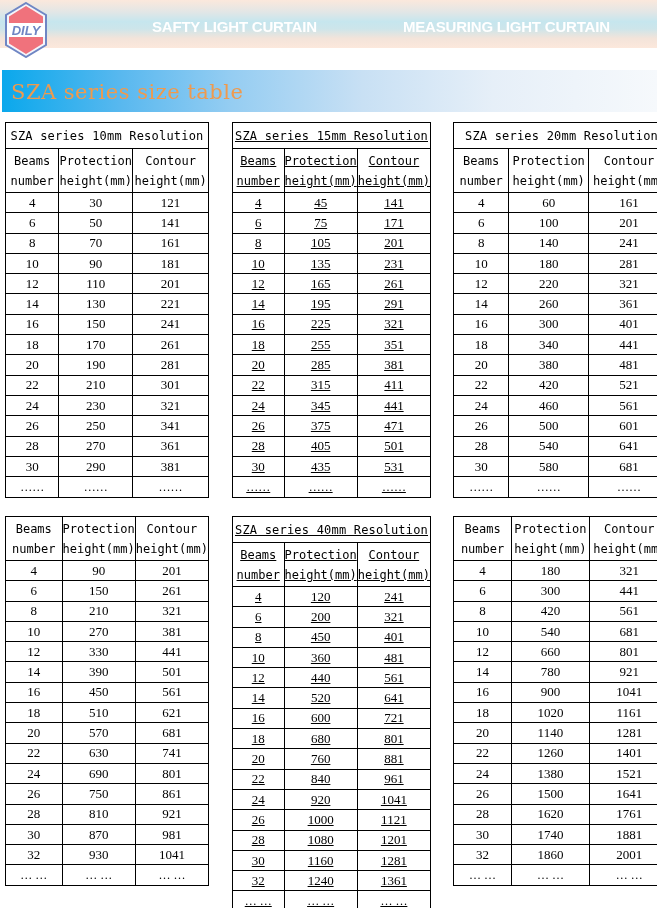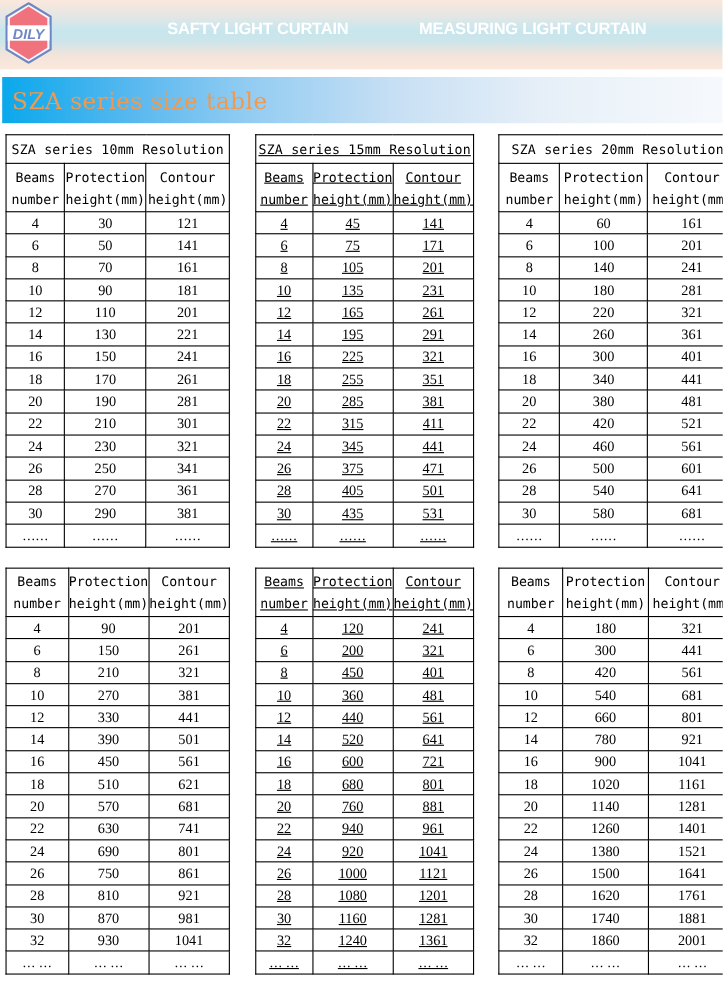--- a/index.html
+++ b/index.html
@@ -1,23 +1,23 @@
 <!DOCTYPE html>
 <html><head>
 <meta charset="utf-8">
 <style>
   * { box-sizing: border-box; margin: 0; padding: 0; }
   body { width: 657px; height: 908px; background: #ffffff; position: relative; overflow: hidden; font-family: "DejaVu Sans Mono", monospace; }
 
-  .header { position: absolute; left: 0; top: 0; width: 657px; height: 63px;
+  .header { position: absolute; left: 0; top: 0; width: 657px; height: 48px;
     background: linear-gradient(180deg, #fbe8dc 0%, #e2e6e6 25%, #c6e6ee 45%, #cde5ea 60%, #f3e4da 80%, #fce8dc 100%); }
   .logo { position: absolute; left: 4px; top: 2px; width: 44px; height: 56px; }
   .nav-item { position: absolute; top: 18px; color: #ffffff; font-family: "Liberation Sans", sans-serif; font-weight: bold; font-size: 15px; letter-spacing: -0.2px; cursor: pointer; }
   .nav-safety { left: 152px; }
-  .nav-measuring { left: 381px; }
+  .nav-measuring { left: 403px; }
 
   .banner { position: absolute; left: 2px; top: 70px; width: 655px; height: 42px;
     background: linear-gradient(90deg, #0aa8ec 0%, #58b8ef 18%, #95cdf2 35%, #c8e0f4 55%, #e6eff8 75%, #f6f9fc 100%); }
   .banner-title { position: absolute; left: 9px; top: 10px; color: #ef9a4e; font-family: "DejaVu Serif", serif; font-size: 21px; letter-spacing: 0.5px; }
 
   table.size { position: absolute; border-collapse: collapse; background: #fff; font-family: "Liberation Serif", serif; color: #000; }
   table.size td, table.size th { border: 1px solid #000; text-align: center; font-weight: normal; }
   table.size .caption-cell { font-family: "DejaVu Sans Mono", monospace; font-size: 12px; height: 26px; letter-spacing: 0.2px; }
   table.size .hdr { font-family: "DejaVu Sans Mono", monospace; font-size: 12px; line-height: 20px; height: 44px; }
   table.size td.val { font-size: 13px; height: 20.3px; padding: 0; }
@@ -425,20 +425,23 @@
       </tbody>
     </table>
     <table class="size t2 b2 bot">
       <colgroup>
         <col class="c1">
         <col class="c2">
         <col class="c3">
       </colgroup>
       <tbody>
         <tr>
+          <th colspan="3" class="caption-cell">SZA series 40mm Resolution</th>
+        </tr>
+        <tr>
           <th class="hdr"><span>Beams</span><br><span>number</span></th>
           <th class="hdr"><span>Protection</span><br><span>height(mm)</span></th>
           <th class="hdr"><span>Contour</span><br><span>height(mm)</span></th>
         </tr>
         <tr>
           <td class="val">4</td>
           <td class="val">120</td>
           <td class="val">241</td>
         </tr>
         <tr>
@@ -476,21 +479,21 @@
           <td class="val">680</td>
           <td class="val">801</td>
         </tr>
         <tr>
           <td class="val">20</td>
           <td class="val">760</td>
           <td class="val">881</td>
         </tr>
         <tr>
           <td class="val">22</td>
-          <td class="val">940</td>
+          <td class="val">840</td>
           <td class="val">961</td>
         </tr>
         <tr>
           <td class="val">24</td>
           <td class="val">920</td>
           <td class="val">1041</td>
         </tr>
         <tr>
           <td class="val">26</td>
           <td class="val">1000</td>

